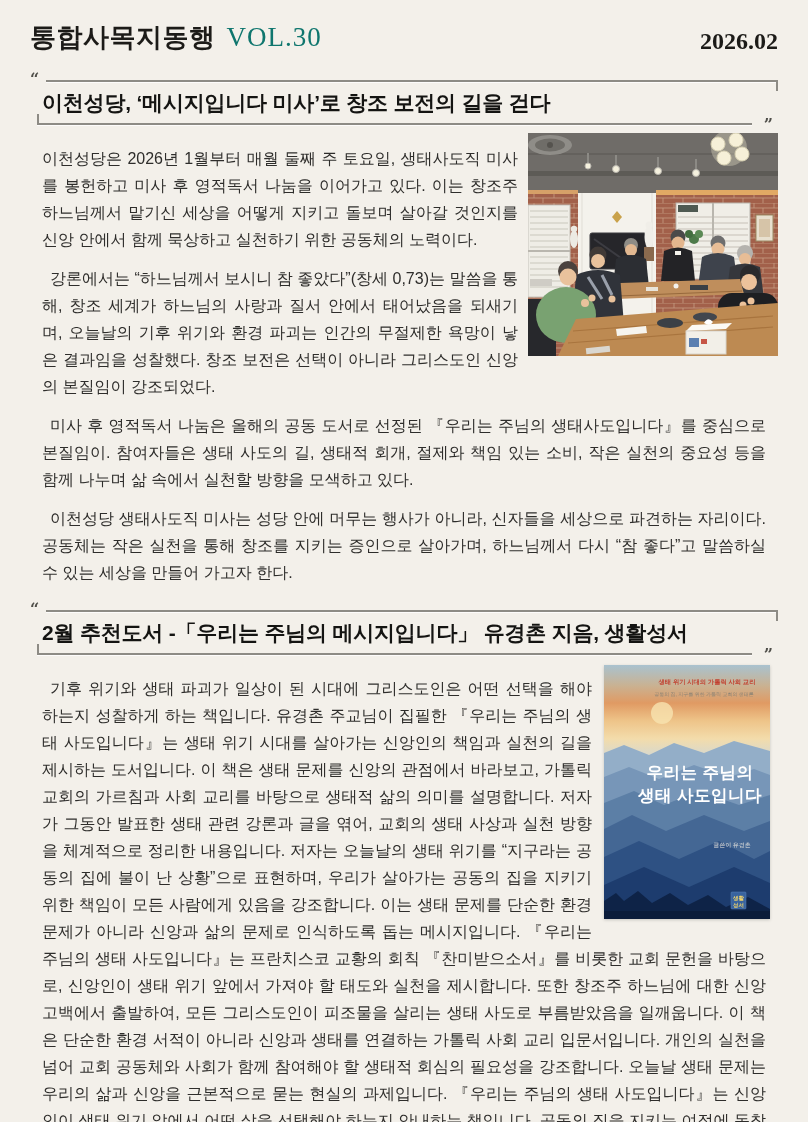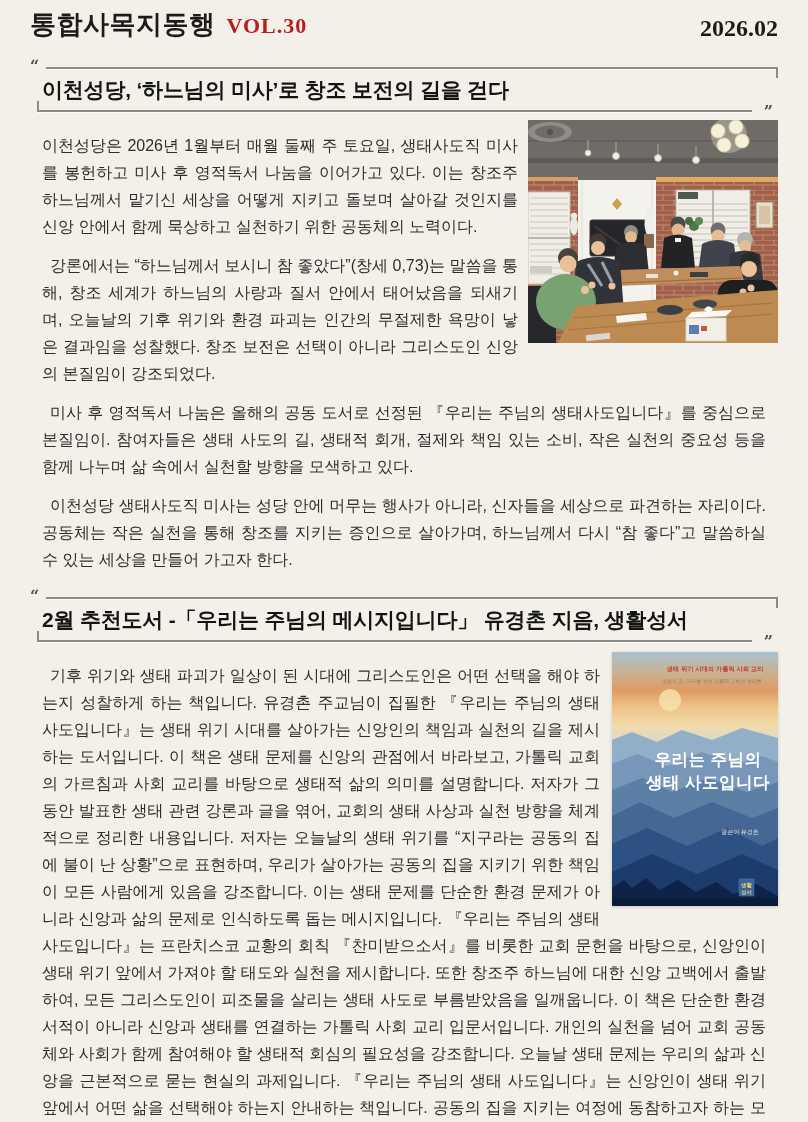--- a/index.html
+++ b/index.html
@@ -1,65 +1,65 @@
 <!DOCTYPE html>
 <html><head>
 <meta charset="utf-8">
 <style>
   html,body{margin:0;padding:0;background:#e8e5df;}
   .page{
     width:808px;height:1122px;box-sizing:border-box;
     background:#f3f0ea;
-    padding:7px 30px 16px;
+    padding:20px 30px 16px;
     display:flex;flex-direction:column;
     font-family:"Liberation Sans",sans-serif;
     position:relative;overflow:hidden;
   }
   
   .header{display:flex;justify-content:space-between;align-items:flex-end;}
   .h-left{display:flex;align-items:baseline;gap:11px;}
   .h-title{font-family:"Liberation Serif",serif;font-weight:700;font-size:26px;color:#1c1b18;letter-spacing:.5px;}
-  .h-vol{font-family:"Liberation Serif",serif;font-weight:700;font-size:22px;color:#b91c1c;letter-spacing:1px;}
+  .h-vol{font-family:"Liberation Serif",serif;font-weight:400;font-size:27px;color:#0f766e;letter-spacing:1px;}
   .h-date{font-family:"Liberation Serif",serif;font-weight:700;font-size:24px;color:#1c1b18;}
   .rule-thick{height:5px;background:#17160f;margin-top:13px;box-shadow:0 3px 0 rgba(0,0,0,.06);}
   
   .qbox{position:relative;margin:12px 0 8px;}
   .qb-top{height:2px;background:#8d8b85;margin-left:16px;position:relative;box-shadow:0 1px 0 rgba(255,255,255,.8);}
   .qb-top::after{content:"";position:absolute;right:0;top:0;width:2px;height:11px;background:#8d8b85;}
   .qb-open{position:absolute;left:0;top:-8px;font-family:"DejaVu Serif",serif;font-size:16px;font-weight:bold;color:#4f4e49;line-height:1;}
   .qb-title{font-size:21px;font-weight:800;color:#141412;padding:7px 0 6px 12px;letter-spacing:-.2px;}
   .qb-bot{height:2px;background:#8d8b85;margin:0 26px 0 7px;position:relative;box-shadow:0 1px 0 rgba(255,255,255,.8);}
   .qb-bot::before{content:"";position:absolute;left:0;top:-9px;width:2px;height:11px;background:#8d8b85;}
   .qb-close{position:absolute;right:5px;bottom:-8px;font-family:"DejaVu Serif",serif;font-size:16px;font-weight:bold;color:#4f4e49;line-height:1;}
   
   .article-body{font-size:16px;line-height:27px;color:#2e2d2b;text-align:justify;display:flow-root;}
   .article-body p{margin:12px;}
   .article-body p.ind{text-indent:8px;}
   .photo-wrap{float:right;margin:0 0 4px 10px;width:250px;height:223px;background:#d8d4cc;}
-  .book-wrap{float:right;margin:2px 0 6px 12px;width:166px;height:254px;box-shadow:0 1px 3px rgba(0,0,0,.18);}
+  .book-wrap{float:right;margin:2px 8px 6px 12px;width:166px;height:254px;box-shadow:0 1px 3px rgba(0,0,0,.18);}
   .photo-wrap svg,.book-wrap svg{display:block;}
 </style>
 </head>
 <body>
 
 <div class="page">
 
   <div class="header">
     <div class="h-left">
       <span class="h-title">통합사목지동행</span>
       <span class="h-vol">VOL.30</span>
     </div>
     <span class="h-date">2026.02</span>
   </div>
   <div class="rule-thick"></div>
 
   <div class="qbox">
     <span class="qb-open">“</span>
     <div class="qb-top"></div>
-    <div class="qb-title">이천성당, ‘하느님의 미사’로 창조 보전의 길을 걷다</div>
+    <div class="qb-title">이천성당, ‘메시지입니다 미사’로 창조 보전의 길을 걷다</div>
     <div class="qb-bot"></div>
     <span class="qb-close">”</span>
   </div>
 
   <div class="article-body">
     <div class="photo-wrap">
       <svg viewBox="0 0 250 223" width="250" height="223">
 
         <g>
           <rect x="0" y="0" width="250" height="60" fill="#6f6c68"></rect>

